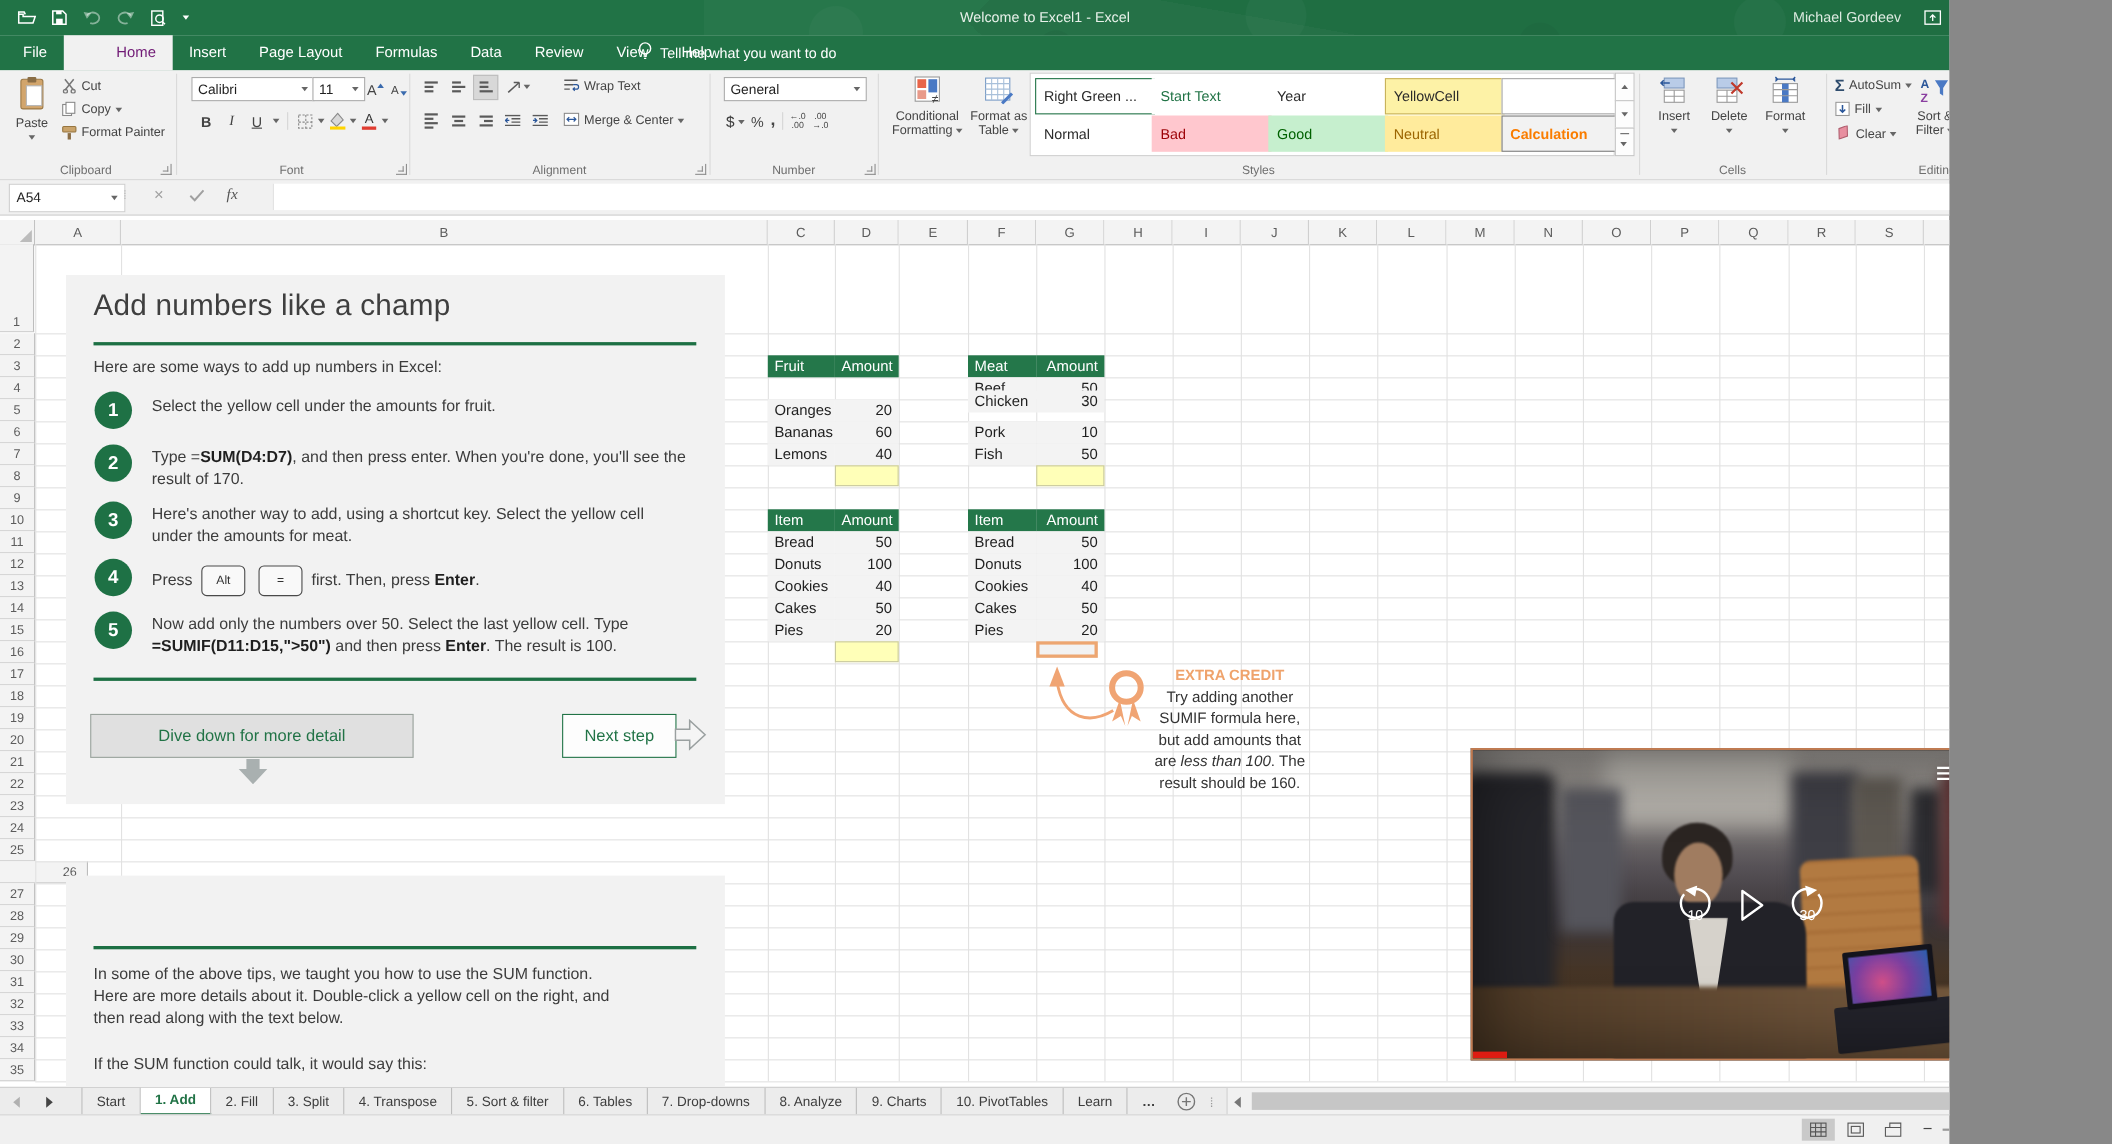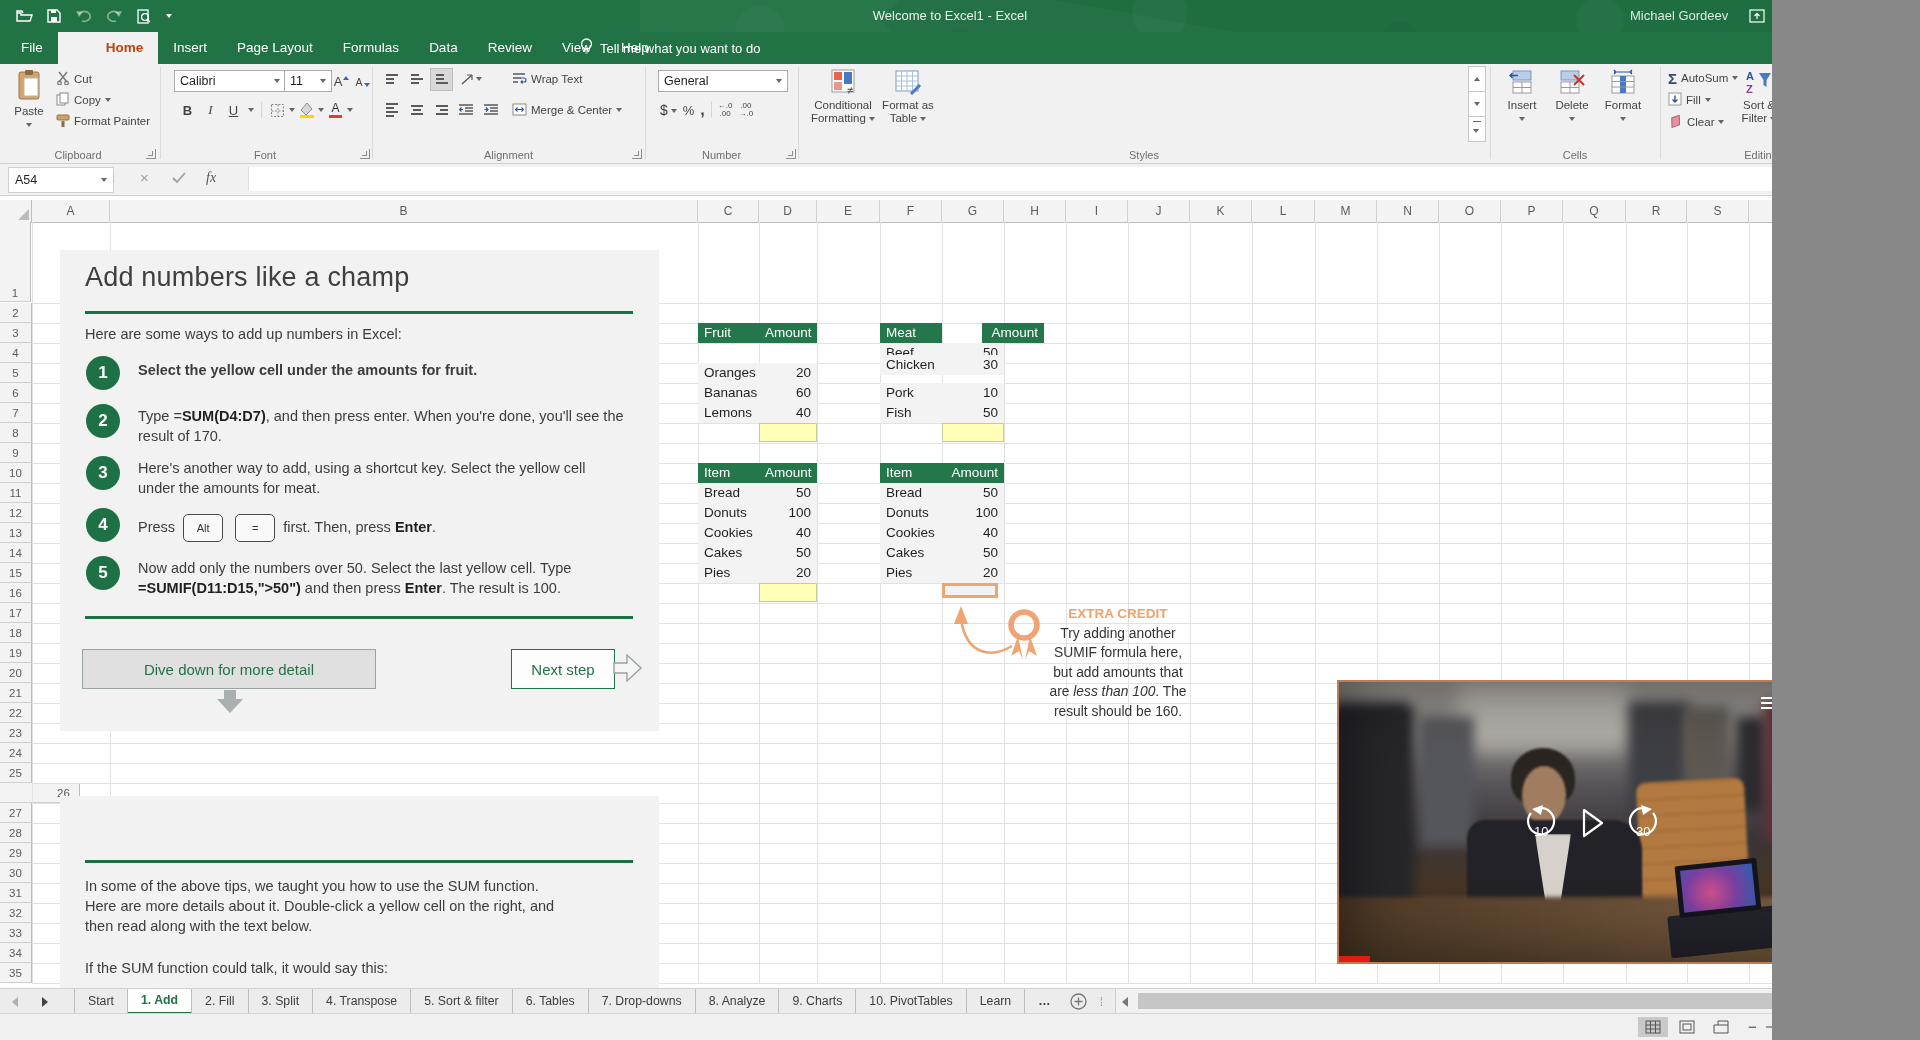--- a/index.html
+++ b/index.html
@@ -21,21 +21,21 @@
   .qat-btn{width:24px;height:24px;display:flex;align-items:center;justify-content:center;}
   #apptitle{position:absolute;left:740px;top:0;width:420px;height:32px;line-height:32px;
     text-align:center;color:#e8f1ea;font-size:13px;}
   #username{position:absolute;left:1630px;top:0;height:32px;line-height:32px;color:#dcEAe0;
     color:#dceae0;font-size:13px;}
   .winctl{position:absolute;top:0;width:44px;height:32px;display:flex;align-items:center;justify-content:center;}
   
   #tabrow{position:absolute;left:0;top:32px;width:1920px;height:32px;background:#217346;}
   #ribbon-tabs{position:absolute;left:6px;top:0;height:32px;display:flex;}
   .rtab{height:32px;line-height:32px;padding:0 15px;color:#fff;font-size:13.5px;cursor:default;}
-  .rtab.active{background:#f1f1f1;color:#c2410c;font-weight:bold;padding-left:48px;}
+  .rtab.active{background:#f1f1f1;color:#701a75;font-weight:normal;padding-left:48px;}
   #tellme{position:absolute;left:580px;top:0;height:32px;display:flex;align-items:center;color:#fff;font-size:13px;gap:7px;}
   #share{position:absolute;left:1788px;top:0;height:32px;display:flex;align-items:center;color:#fff;font-size:13px;gap:5px;}
   
   #ribbon{position:absolute;left:0;top:64px;width:1920px;height:99px;background:#f1f1f1;border-bottom:1px solid #d0d0d0;}
   .gsep{position:absolute;top:3px;width:1px;height:92px;background:#dadada;}
   .grp-label{position:absolute;bottom:2px;font-size:11px;color:#6e6e6e;text-align:center;}
   .launcher{position:absolute;bottom:4px;width:9px;height:9px;border-right:1px solid #8e8e8e;border-bottom:1px solid #8e8e8e;}
   .launcher:after{content:"";position:absolute;right:2px;bottom:2px;width:4px;height:4px;border-right:1px solid #8e8e8e;border-bottom:1px solid #8e8e8e;}
   .bigbtn{position:absolute;top:2px;height:78px;text-align:center;font-size:11.5px;color:#444;}
   .bigbtn .cap{margin-top:2px;line-height:13px;}
@@ -414,20 +414,32 @@
       <div class="cap"><span>Conditional</span><br><span>Formatting</span> <span class="dd"></span></div>
     </div>
     <div class="bigbtn" style="left:880px;width:56px;">
       <div style="margin-top:3px;"><svg width="26" height="26">
             <rect x="1" y="2" width="22" height="20" fill="#fff" stroke="#7a9cc6"></rect>
             <path d="M1 7 H23 M1 12 H23 M1 17 H23 M6.5 2 V22 M12 2 V22 M17.5 2 V22" stroke="#a8c0da"></path>
             <path d="M15 24 L24 15 L26 17 L17 26 Z" fill="#4a79c4"></path>
           </svg></div>
       <div class="cap"><span>Format as</span><br><span>Table</span> <span class="dd"></span></div>
     </div>
+    <div id="style-gallery">
+        <div class="sg-cell" style="left: 4px; top: 4px; background: rgb(255, 255, 255); color: rgb(43, 43, 43); border: 1px solid rgb(33, 115, 70);">Right Green ...</div>
+        <div class="sg-cell" style="left: 110px; top: 4px; background: rgb(255, 255, 255); color: rgb(33, 115, 70); border: 1px solid transparent;">Start Text</div>
+        <div class="sg-cell" style="left: 216px; top: 4px; background: rgb(255, 255, 255); color: rgb(43, 43, 43); border: 1px solid transparent;">Year</div>
+        <div class="sg-cell" style="left: 322px; top: 4px; background: rgb(253, 242, 166); color: rgb(43, 43, 43); border: 1px solid rgb(200, 179, 92);">YellowCell</div>
+        <div class="sg-cell" style="left: 428px; top: 4px; background: rgb(255, 255, 255); color: rgb(43, 43, 43); border: 1px solid rgb(166, 166, 166);"></div>
+        <div class="sg-cell" style="left: 4px; top: 38px; background: rgb(255, 255, 255); color: rgb(43, 43, 43); border: 1px solid transparent;">Normal</div>
+        <div class="sg-cell" style="left: 110px; top: 38px; background: rgb(255, 199, 206); color: rgb(156, 0, 6); border: 1px solid transparent;">Bad</div>
+        <div class="sg-cell" style="left: 216px; top: 38px; background: rgb(198, 239, 206); color: rgb(0, 97, 0); border: 1px solid transparent;">Good</div>
+        <div class="sg-cell" style="left: 322px; top: 38px; background: rgb(255, 235, 156); color: rgb(156, 101, 0); border: 1px solid transparent;">Neutral</div>
+        <div class="sg-cell" style="left: 428px; top: 38px; background: rgb(242, 242, 242); color: rgb(250, 125, 0); font-weight: bold; border: 1px solid rgb(127, 127, 127);">Calculation</div>
+      </div>
     <div class="sg-scroll" style="top:2px;">
         <span class="dd" style="transform:rotate(180deg);"></span>
       </div>
     <div class="sg-scroll" style="top:27px;">
         <span class="dd"></span>
       </div>
     <div class="sg-scroll" style="top:52px;">
         <div><div style="width:8px;height:1.5px;background:#666;margin:0 auto 1px;"></div><span class="dd"></span></div>
       </div>
     <div class="grp-label" style="left:798px;width:692px;">Styles</div>
@@ -641,21 +653,21 @@
         <div class="gl-h" style="top: 763px;"></div>
         <div class="gl-h" style="top: 783px;"></div>
       </div>
 
     <div class="card" style="top:50px;height:481px;">
       <div class="card-title" style="top:12px;">Add numbers like a champ</div>
       <div class="card-rule" style="top:61px;"></div>
       <div class="body-text abs" style="left:25px;top:74px;">Here are some ways to add up numbers in Excel:</div>
       <div id="steps-layer">
           <div class="step-circle" style="top: 106px;">1</div>
-          <div class="step-text body-text" style="top: 110px; font-weight: bold;"><span>Select the yellow cell under the amounts for fruit.</span></div>
+          <div class="step-text body-text" style="top: 110px;"><span>Select the yellow cell under the amounts for fruit.</span></div>
           <div class="step-circle" style="top: 154px;">2</div>
           <div class="step-text body-text" style="top: 156px;"><span>Type =</span><b>SUM(D4:D7)</b><span>, and then press enter. When you're done, you'll see the result of 170.</span></div>
           <div class="step-circle" style="top: 206px;">3</div>
           <div class="step-text body-text" style="top: 208px;"><span>Here's another way to add, using a shortcut key. Select the yellow cell under the amounts for meat.</span></div>
           <div class="step-circle" style="top: 258px;">4</div>
           <div class="step-text body-text" style="top: 264px;"><span>Press </span><span class="keycap">Alt</span><span> </span><span class="keycap">=</span><span> first. Then, press </span><b>Enter</b><span>.</span></div>
           <div class="step-circle" style="top: 306px;">5</div>
           <div class="step-text body-text" style="top: 308px;"><span>Now add only the numbers over 50. Select the last yellow cell. Type </span><b>=SUMIF(D11:D15,"&gt;50")</b><span> and then press </span><b>Enter</b><span>. The result is 100.</span></div>
         </div>
       <div class="card-rule" style="top:366px;"></div>
@@ -701,21 +713,21 @@
             <div class="xlt-cell" style="width: 61px; background: rgb(243, 243, 243); color: rgb(31, 31, 31);">Bananas</div>
             <div class="xlt-cell" style="width: 58px; background: rgb(243, 243, 243); color: rgb(31, 31, 31); text-align: right;">60</div>
           </div>
           <div class="xlt-row" style="top: 80px;">
             <div class="xlt-cell" style="width: 61px; background: rgb(243, 243, 243); color: rgb(31, 31, 31);">Lemons</div>
             <div class="xlt-cell" style="width: 58px; background: rgb(243, 243, 243); color: rgb(31, 31, 31); text-align: right;">40</div>
           </div>
           <div class="xlt-cell" style="position: absolute; left: 61px; top: 100px; width: 58px; background: rgb(255, 255, 184); border: 1px solid rgb(201, 201, 160); height: 19px;"></div>
         </div>
         <div class="xl-table" style="left: 880px; top: 123px; width: 124px;">
-          <div class="xlt-row" style="top: 0px; gap: 40px;">
+          <div class="xlt-row" style="top: 0px;">
             <div class="xlt-cell" style="width: 62px; background: rgb(36, 119, 74); color: rgb(255, 255, 255);">Meat</div>
             <div class="xlt-cell" style="width: 62px; background: rgb(36, 119, 74); color: rgb(255, 255, 255); text-align: right;">Amount</div>
           </div>
           <div class="xlt-row" style="top: 20px;">
             <div class="xlt-cell" style="width: 62px; background: rgb(243, 243, 243); color: rgb(31, 31, 31);">Beef</div>
             <div class="xlt-cell" style="width: 62px; background: rgb(243, 243, 243); color: rgb(31, 31, 31); text-align: right;">50</div>
           </div>
           <div class="xlt-row" style="top: 32px;">
             <div class="xlt-cell" style="width: 62px; background: rgb(243, 243, 243); color: rgb(31, 31, 31);">Chicken</div>
             <div class="xlt-cell" style="width: 62px; background: rgb(243, 243, 243); color: rgb(31, 31, 31); text-align: right;">30</div>

